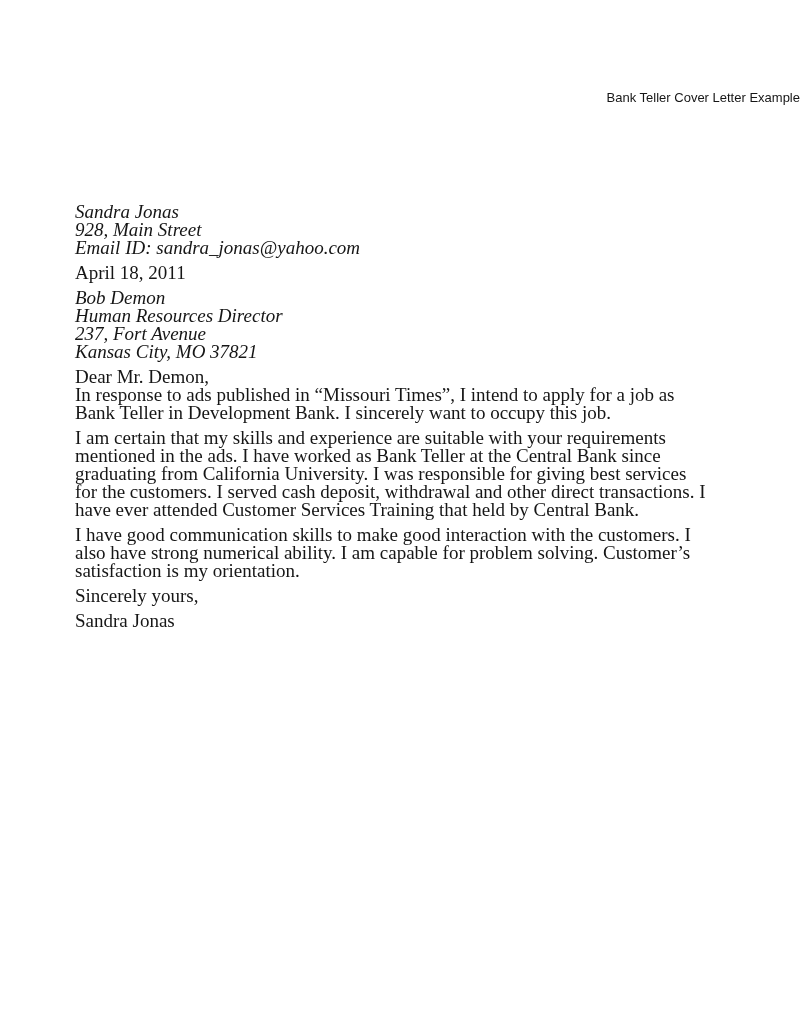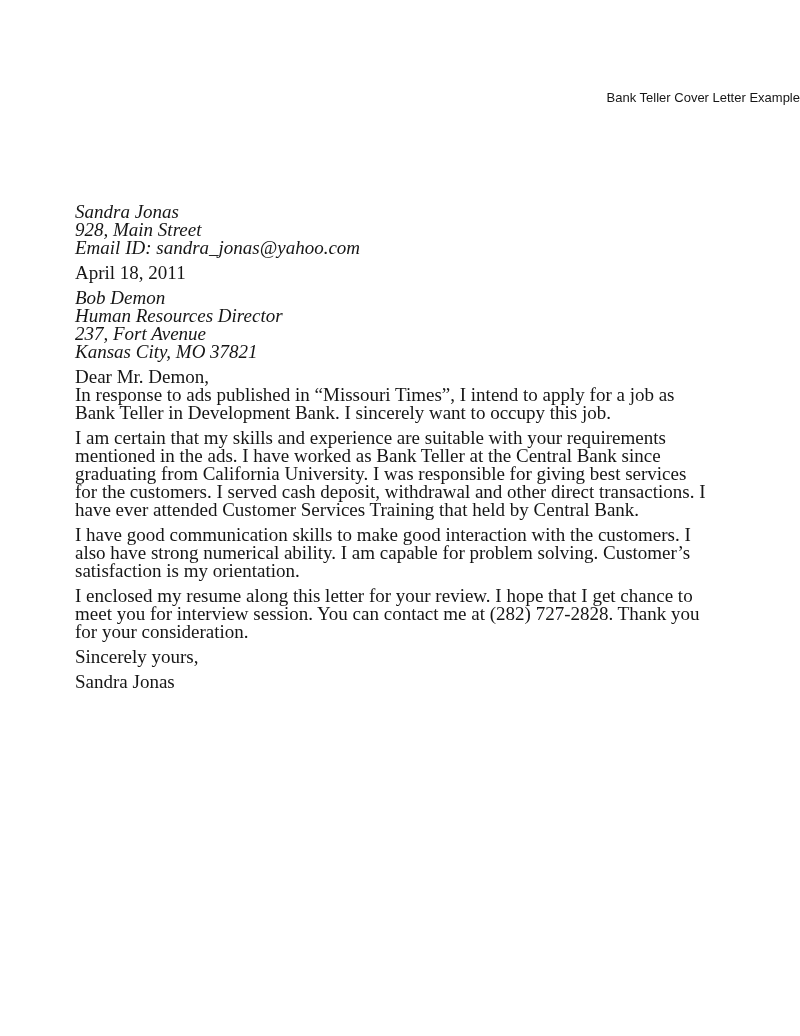--- a/index.html
+++ b/index.html
@@ -64,19 +64,18 @@
       <div>Human Resources Director</div>
       <div>237, Fort Avenue</div>
       <div>Kansas City, MO 37821</div>
     </div>
 
     <div class="salutation">Dear Mr. Demon,</div>
 
     <p class="para">In response to ads published in “Missouri Times”, I intend to apply for a job as Bank Teller in Development Bank. I sincerely want to occupy this job.</p>
     <p class="para">I am certain that my skills and experience are suitable with your requirements mentioned in the ads. I have worked as Bank Teller at the Central Bank since graduating from California University. I was responsible for giving best services for the customers. I served cash deposit, withdrawal and other direct transactions. I have ever attended Customer Services Training that held by Central Bank.</p>
     <p class="para">I have good communication skills to make good interaction with the customers. I also have strong numerical ability. I am capable for problem solving. Customer’s satisfaction is my orientation.</p>
-    <p class="para">I enclosed my resume along this letter for your review. I hope that I get chance to meet you for interview session. You can contact me at (282) 727-2828. Thank you for your consideration.</p>
 
     <div class="block">Sincerely yours,</div>
     <div class="block">Sandra Jonas</div>
 
   </div>
 </div>
 
 </body></html>

